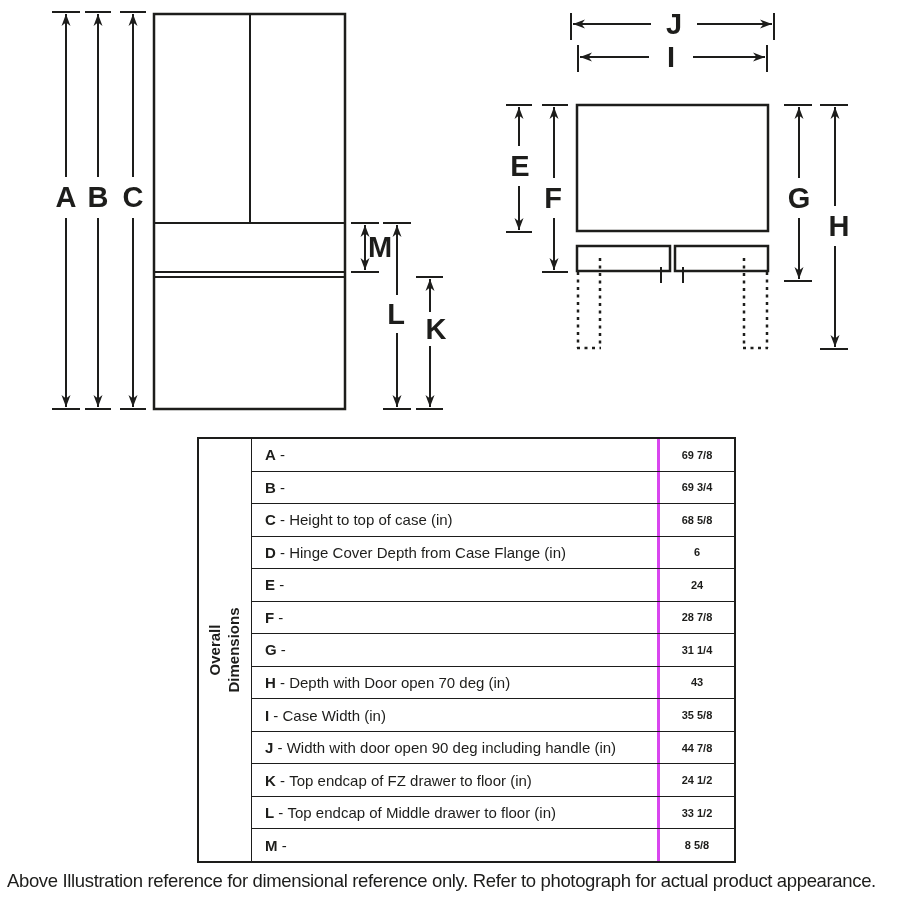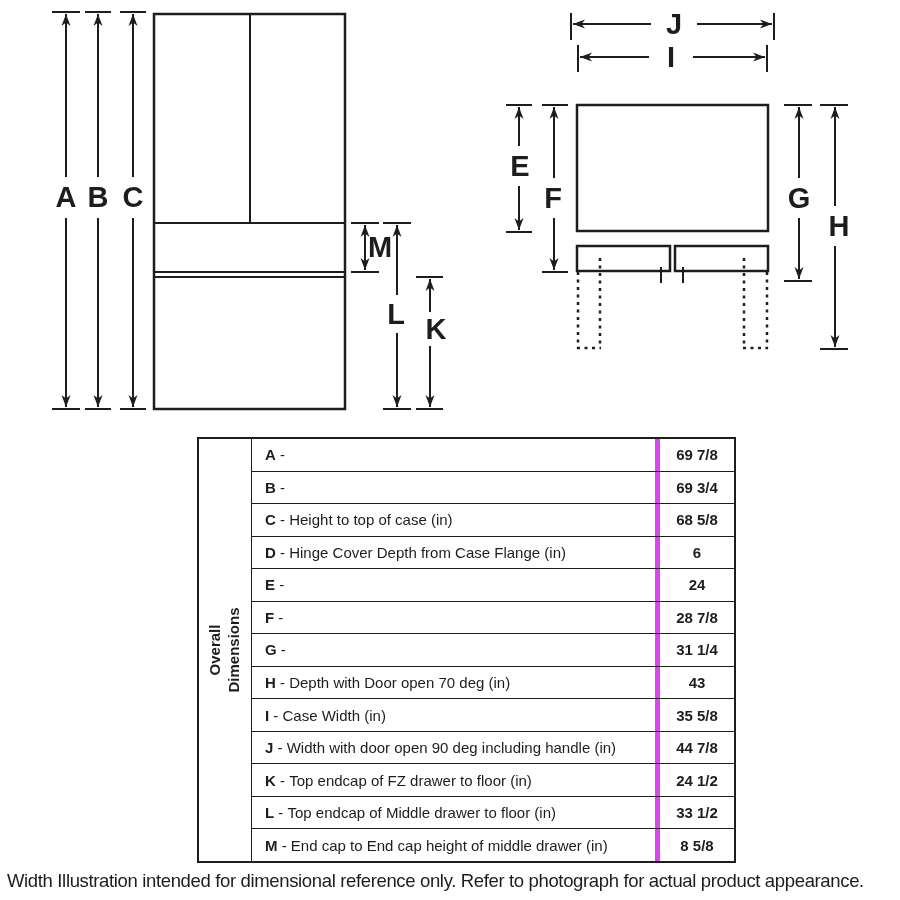--- a/index.html
+++ b/index.html
@@ -33,22 +33,22 @@
     white-space:normal;
   }
   .dim-table .rows{flex:1;display:flex;flex-direction:column;}
   .dim-table .row{flex:1;display:flex;border-bottom:1px solid #1d1d1b;}
   .dim-table .row:last-child{border-bottom:none;}
   .dim-table .desc{
     flex:1;display:flex;align-items:center;padding-left:13px;font-size:15px;
   }
   .dim-table .desc .sep{white-space:pre;}
   .dim-table .val{
-    width:74px;flex:none;border-left:5px solid #d946ef;display:flex;
-    align-items:center;justify-content:center;font-weight:bold;font-size:15px;
+    width:74px;flex:none;border-left:3px solid #d946ef;display:flex;
+    align-items:center;justify-content:center;font-weight:bold;font-size:11px;
   }
   b{font-weight:bold;}
 
   
   .caption{
     position:absolute;left:7px;top:870px;width:893px;font-size:18.5px;
     letter-spacing:-0.35px;color:#1d1d1b;
   }
 </style>
 </head>
@@ -280,20 +280,19 @@
           <b>L</b>
           <span class="sep"> - </span>
           <span>Top endcap of Middle drawer to floor (in)</span>
         </div>
       <div class="val">33 1/2</div>
     </div>
     <div class="row">
       <div class="desc">
           <b>M</b>
           <span class="sep"> - </span>
-          <span>End cap to End cap height of middle drawer (in)</span>
         </div>
       <div class="val">8 5/8</div>
     </div>
   </div>
 </div>
 
-<div class="caption">Width Illustration intended for dimensional reference only. Refer to photograph for actual product appearance.</div>
+<div class="caption">Above Illustration reference for dimensional reference only. Refer to photograph for actual product appearance.</div>
 
 </body></html>

